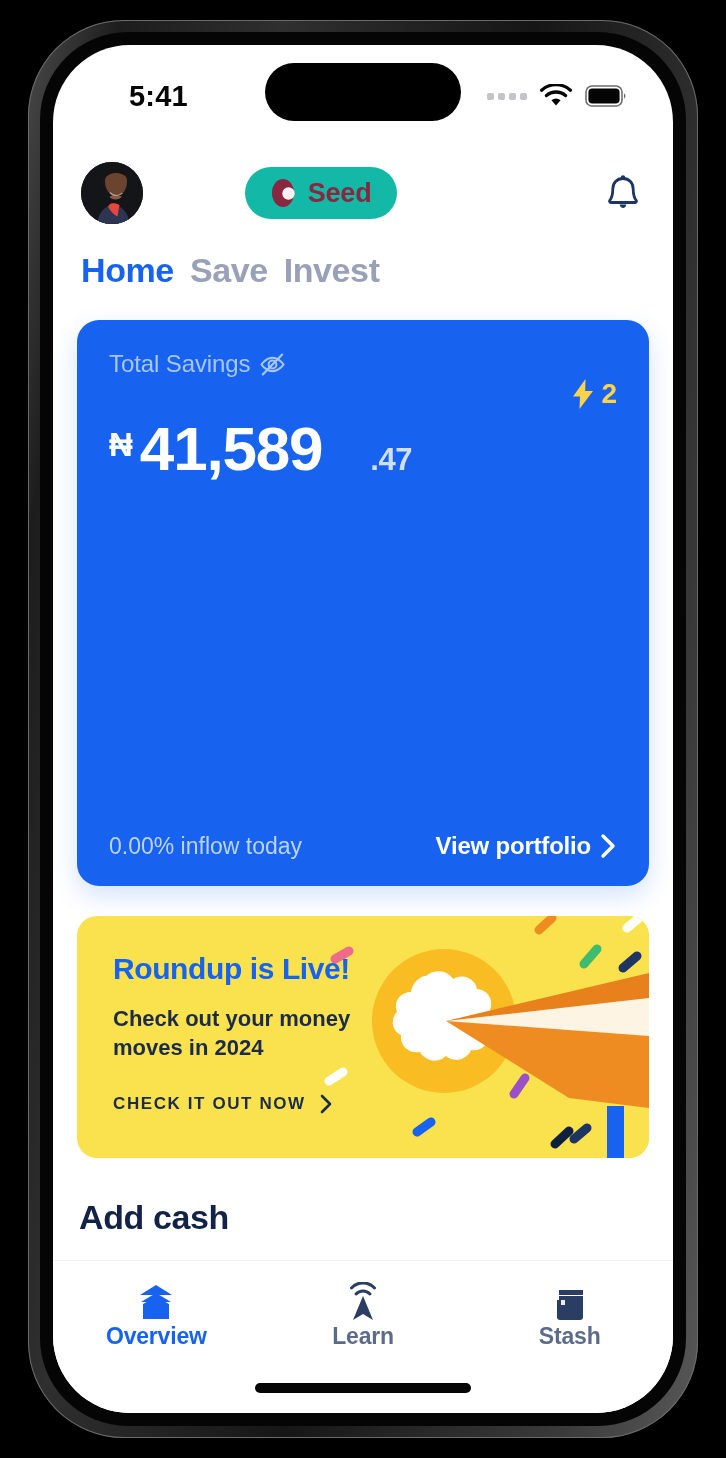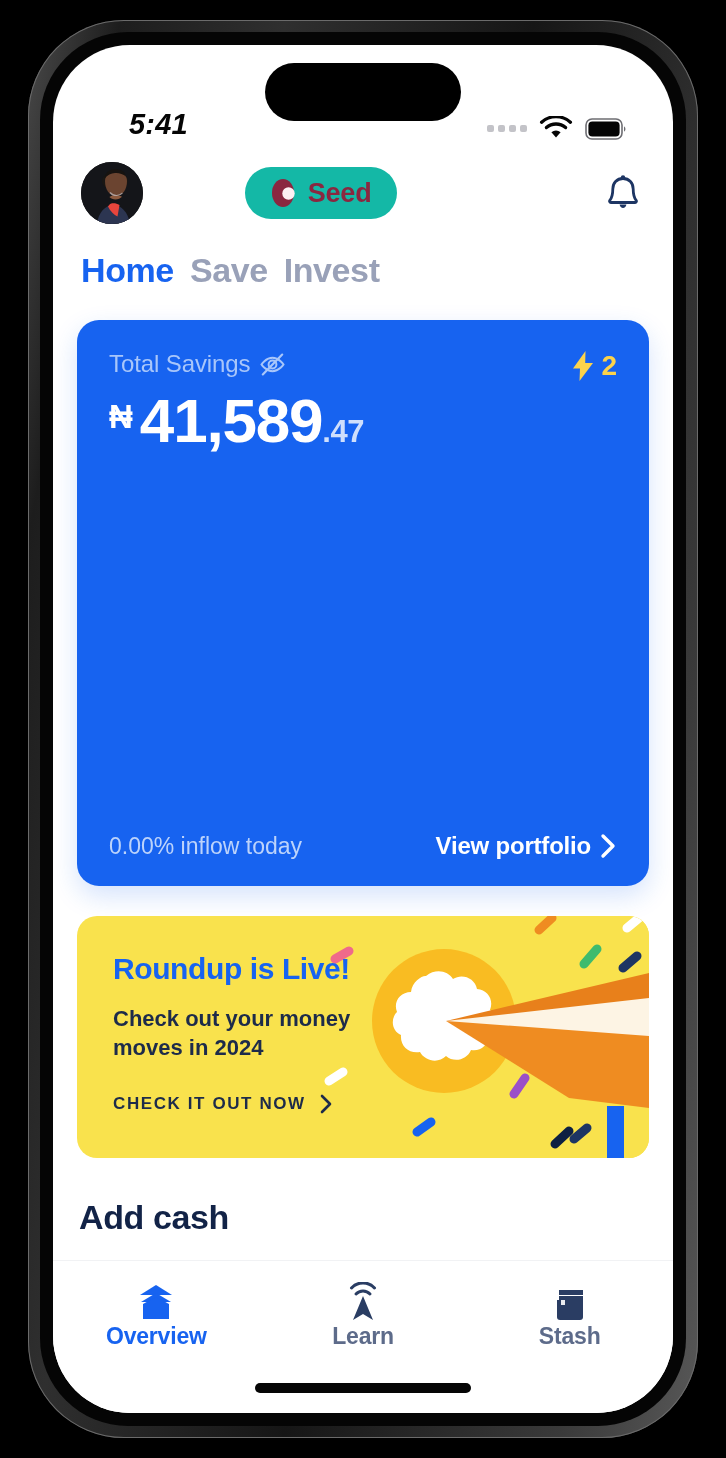--- a/index.html
+++ b/index.html
@@ -38,23 +38,22 @@
   .btn-side{ position:absolute; background:linear-gradient(90deg,#4d4d4d,#2a2a2a 60%,#3d3d3d); border-radius:3px; }
   .btn-silent{ left:22px; top:270px; width:8px; height:44px; }
   .btn-volup{ left:21px; top:358px; width:9px; height:86px; }
   .btn-voldown{ left:21px; top:470px; width:9px; height:86px; }
   .btn-power{ right:21px; top:420px; width:9px; height:120px;
     background:linear-gradient(270deg,#4d4d4d,#2a2a2a 60%,#3d3d3d); border-radius:3px; position:absolute; }
 
   
   .statusbar{
     position:relative; height:96px;
-    display:flex; align-items:flex-end;
+    display:flex; align-items:center;
     padding:0 46px;
-    font-style:italic;
   }
   .sb-time{
     font-size:29px; font-weight:700; color:#050505;
     letter-spacing:.2px; margin-left:30px; margin-top:6px;
   }
   .dynamic-island{
     position:absolute; left:50%; transform:translateX(-50%);
     top:18px; width:196px; height:58px;
     background:#000; border-radius:29px;
   }
@@ -97,32 +96,32 @@
   .content{ padding:30px 24px 0 24px; }
 
   
   .balance-card{
     position:relative;
     background:#1763f0; border-radius:22px;
     height:566px; padding:30px 32px 26px 32px;
     display:flex; flex-direction:column;
     box-shadow:0 10px 26px rgba(23,99,240,.18);
   }
-  .bal-top{ display:flex; align-items:flex-start; }
+  .bal-top{ display:flex; align-items:flex-start;flex-direction:column; }
   .bal-label-row{ display:flex; align-items:center; gap:9px; }
   .bal-label{ font-size:24px; color:#a8c6fa; font-weight:500; letter-spacing:-.1px; }
   .eye-off{ width:27px; height:27px; }
   .streak{ margin-left:auto; display:flex; align-items:center; gap:5px; }
   .streak-count{ font-size:28px; font-weight:700; color:#fcd34b; }
   .bolt{ width:26px; height:32px; }
 
   .amount-row{ display:flex; align-items:baseline; margin-top:8px; }
   .cur{ font-size:33px; font-weight:700; color:#ffffff; margin-right:7px; align-self:flex-start; margin-top:8px; }
   .amount-main{ font-size:62px; font-weight:700; color:#ffffff; letter-spacing:-1.2px; line-height:1; }
-  .amount-dec{ font-size:31px; font-weight:700; color:#cfdffc; letter-spacing:-.4px; }
+  .amount-dec{ font-size:31px; font-weight:700; color:#cfdffc; letter-spacing:-.4px;margin-left:48px; }
 
   .bal-bottom{ margin-top:auto; display:flex; align-items:center; }
   .inflow{ font-size:23px; color:#bcd3fb; font-weight:500; }
   .viewport-link{ margin-left:auto; display:flex; align-items:center; gap:9px; }
   .viewport-text{ font-size:24px; color:#fff; font-weight:600; letter-spacing:-.2px; }
 
   
   .roundup-card{
     position:relative; margin-top:30px;
     background:#f9e24d; border-radius:20px;

